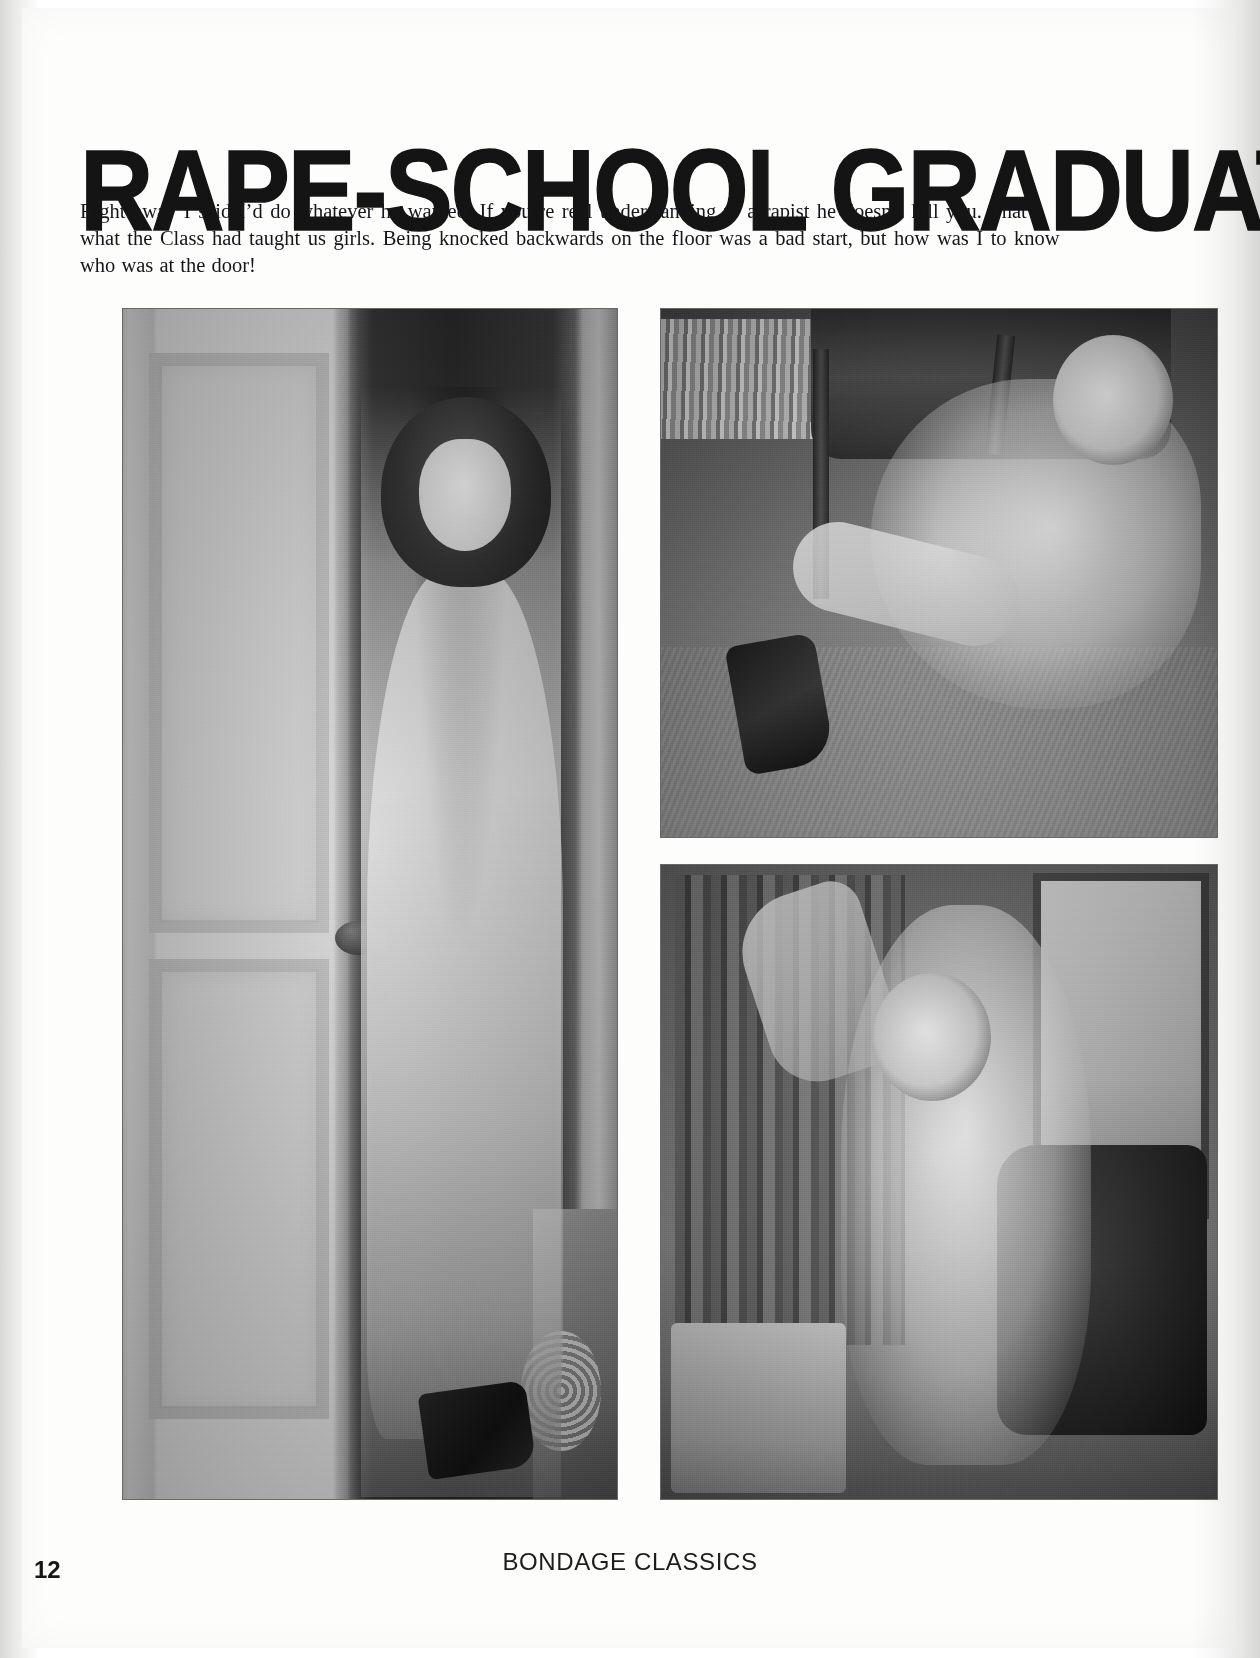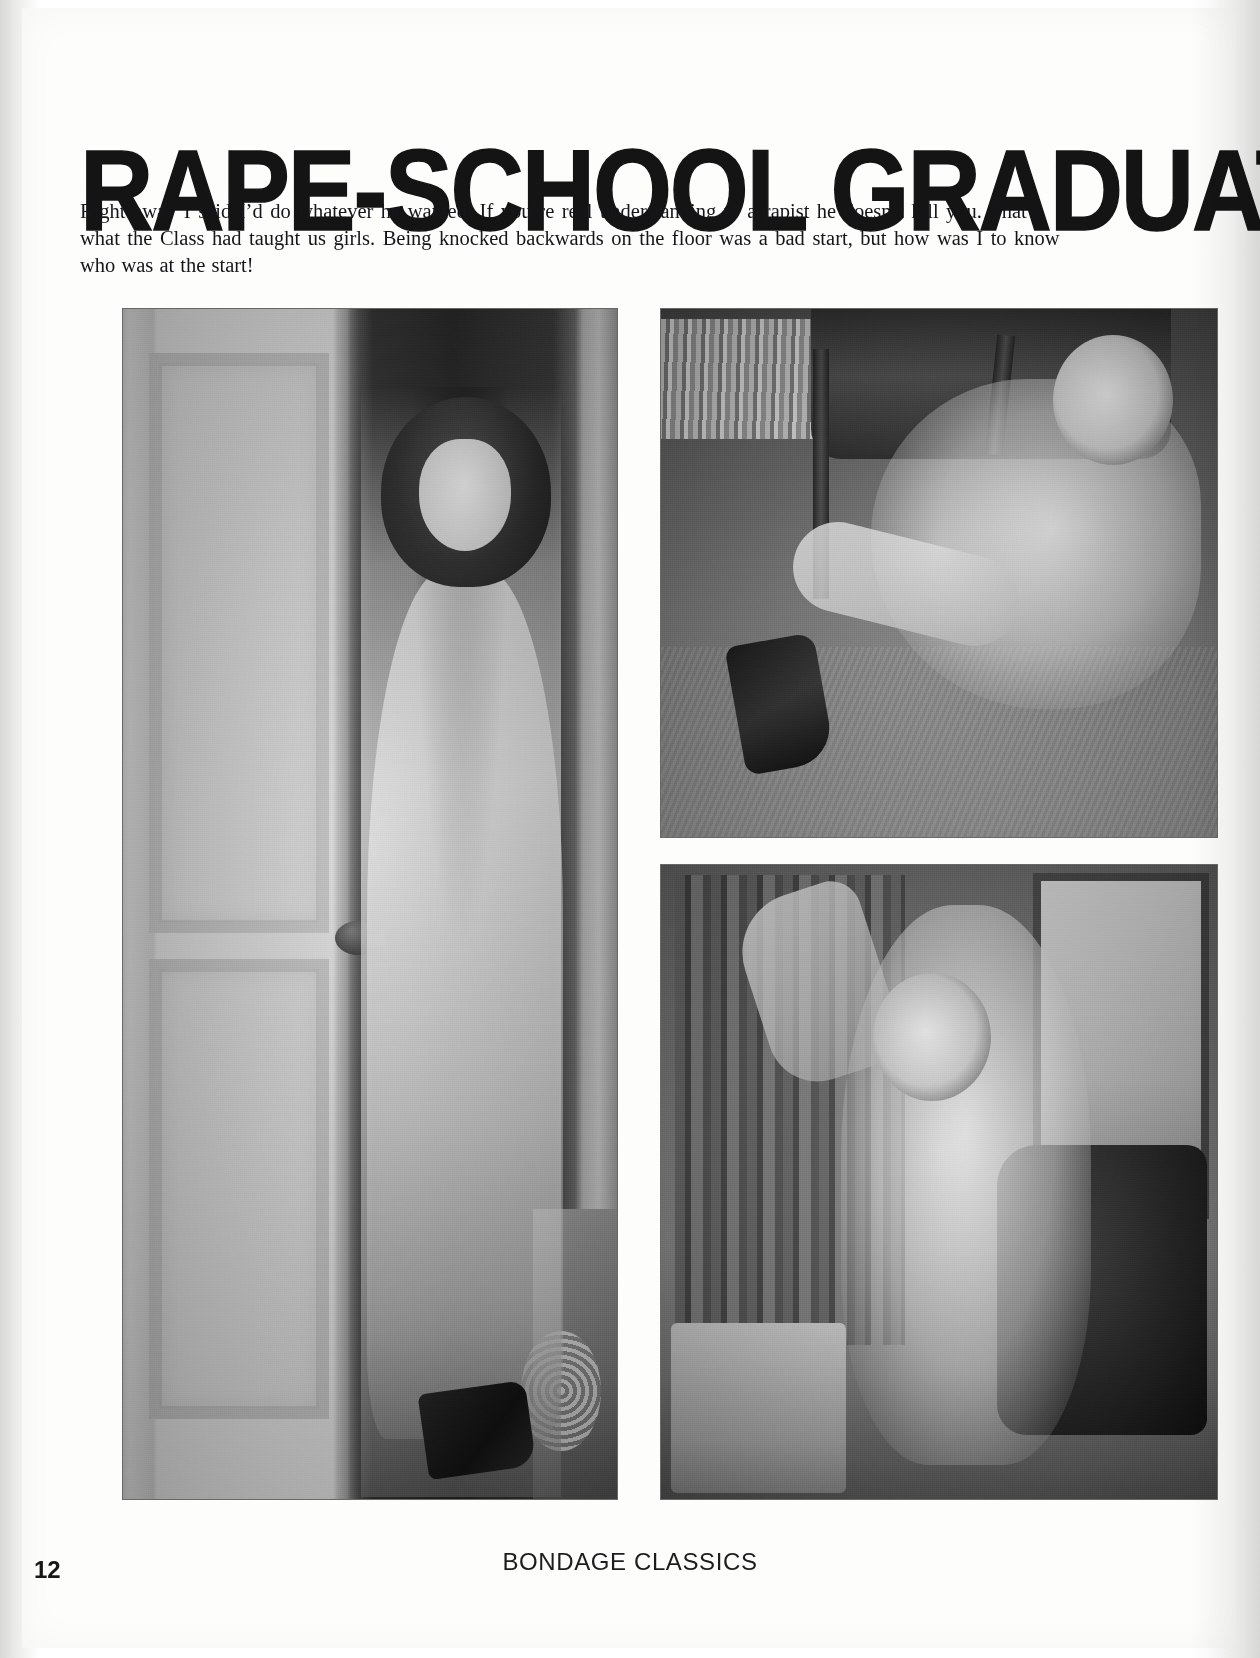--- a/index.html
+++ b/index.html
@@ -339,21 +339,21 @@
 <body>
 
 <div id="page">
   <div id="paper"></div>
 
   <h1 id="headline">RAPE-SCHOOL GRADUATE</h1>
 
   <div id="deck">
     <span class="l">Right away I said I’d do whatever he wanted.  If you’re real understanding to a rapist he doesn’t kill you.  That’s</span>
     <span class="l">what the Class had taught us girls.   Being knocked backwards on the floor was a bad start, but how was I to know</span>
-    <span class="l last">who was at the start!</span>
+    <span class="l last">who was at the door!</span>
   </div>
 
   <figure class="photo" id="photo-left">
     <div class="scene">
       <div class="doorpanel"></div>
       <div class="doorpanel2"></div>
       <div class="knob"></div>
       <div class="knobshaft"></div>
       <div class="floor"></div>
       <div class="rope"></div>

